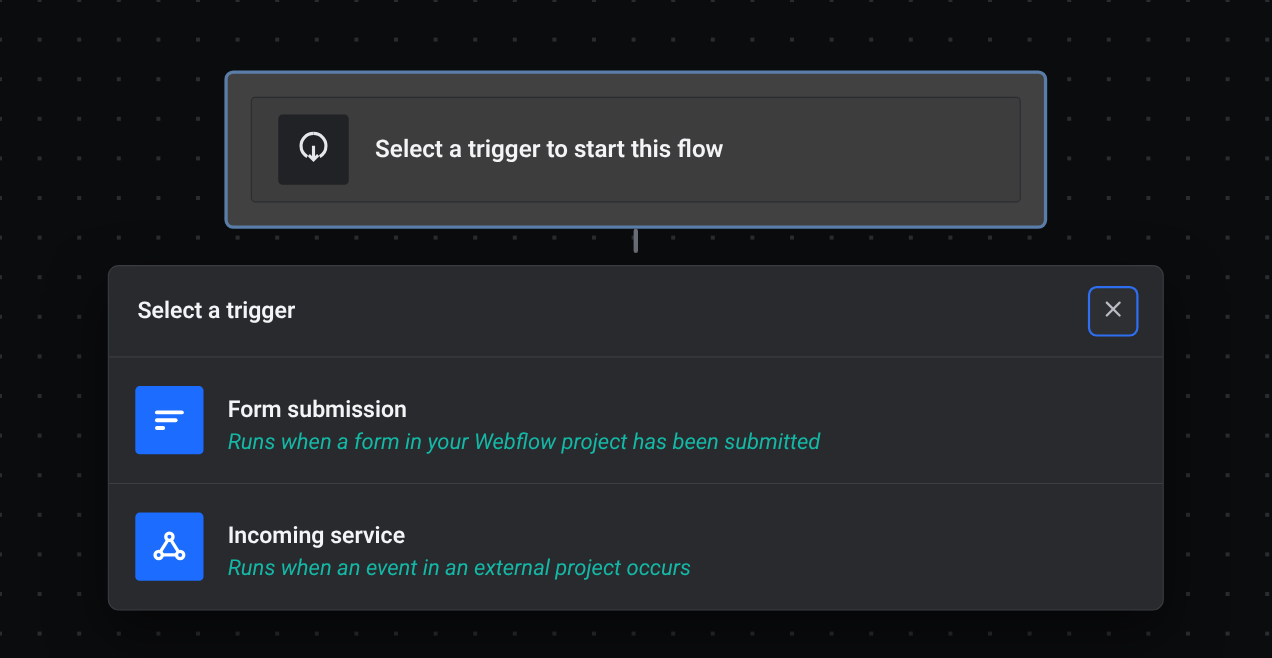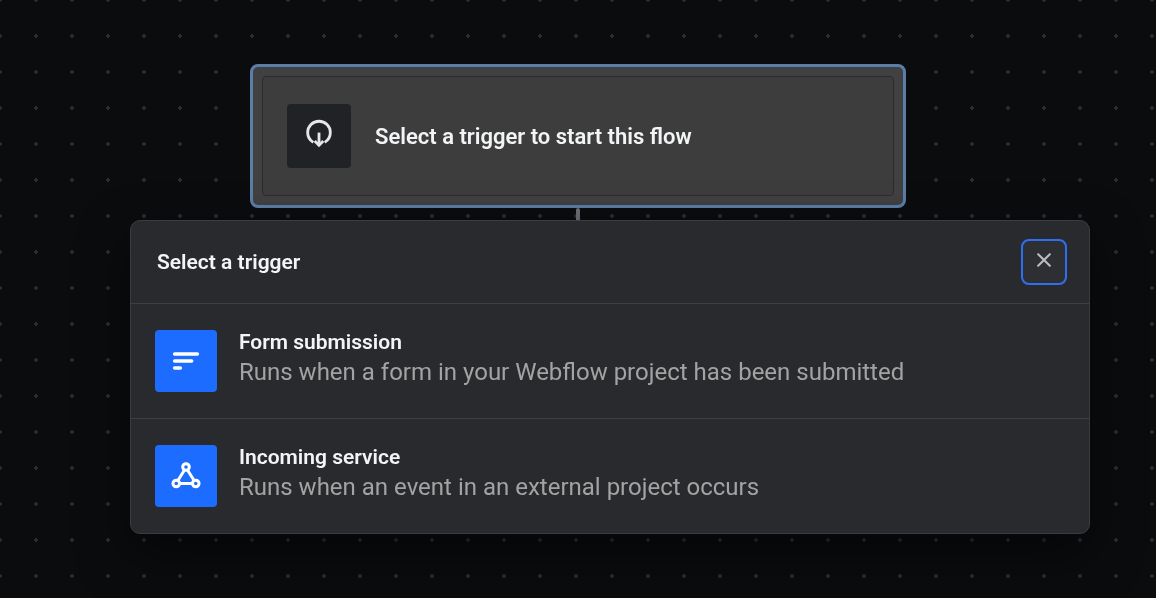--- a/index.html
+++ b/index.html
@@ -26,26 +26,26 @@
     .canvas {
       position: absolute;
       inset: 0;
     }
     
     .trigger-node {
       position: absolute;
       top: 64px;
       left: 50%;
       transform: translateX(-50%);
-      width: 656px;
+      width: 748px;
       height: 144px;
       background: #414141;
       border: 3px solid #5a7ea8;
       border-radius: 8px;
-      padding: 9px;
+      padding: 21px;
     }
     .trigger-node-inner {
       width: 100%;
       height: 100%;
       border: 1px solid #2a2c30;
       border-radius: 4px;
       background: #3d3d3d;
       display: flex;
       align-items: center;
       padding: 0 24px;
@@ -77,30 +77,29 @@
       left: 50%;
       transform: translateX(-50%);
       width: 4px;
       height: 22px;
       background: #6b6e76;
       border-radius: 2px;
     }
     
     .trigger-picker {
       position: absolute;
-      top: 220px;
+      top: 241px;
       left: 50%;
       transform: translateX(-50%);
       width: 960px;
       background: #292a2d;
       border: 1px solid #3a3c41;
       border-radius: 10px;
       box-shadow: 0 20px 50px rgba(0,0,0,0.5);
       overflow: hidden;
-      margin-left: 32px;
     }
     .picker-header {
       display: flex;
       align-items: center;
       justify-content: space-between;
       padding: 18px 22px 18px 26px;
       border-bottom: 1px solid #3d3f44;
     }
     .picker-title {
       color: #f3f4f6;
@@ -116,21 +115,21 @@
       display: flex;
       align-items: center;
       justify-content: center;
       cursor: pointer;
     }
     .close-btn svg {
       stroke: #b8bbc2;
     }
     .picker-option {
       display: flex;
-      align-items: flex-start;
+      align-items: flex-end;
       gap: 22px;
       padding: 26px 24px;
       border-bottom: 1px solid #3d3f44;
       cursor: pointer;
     }
     .picker-option:last-child {
       border-bottom: none;
     }
     .option-icon {
       width: 62px;
@@ -150,23 +149,24 @@
       display: flex;
       flex-direction: column;
       gap: 4px;
     }
     .option-title {
       color: #f3f4f6;
       font-size: 21px;
       font-weight: 600;
     }
     .option-desc {
-      color: #a3a3a3;
-      font-size: 24px;
+      color: #14b8a6;
+      font-size: 20px;
       font-weight: 400;
+      font-style: italic;
     }
   </style>
 </head>
 <body>
 
 <div class="dot-grid"></div>
 
 <div class="canvas">
 
   <div class="trigger-node">

